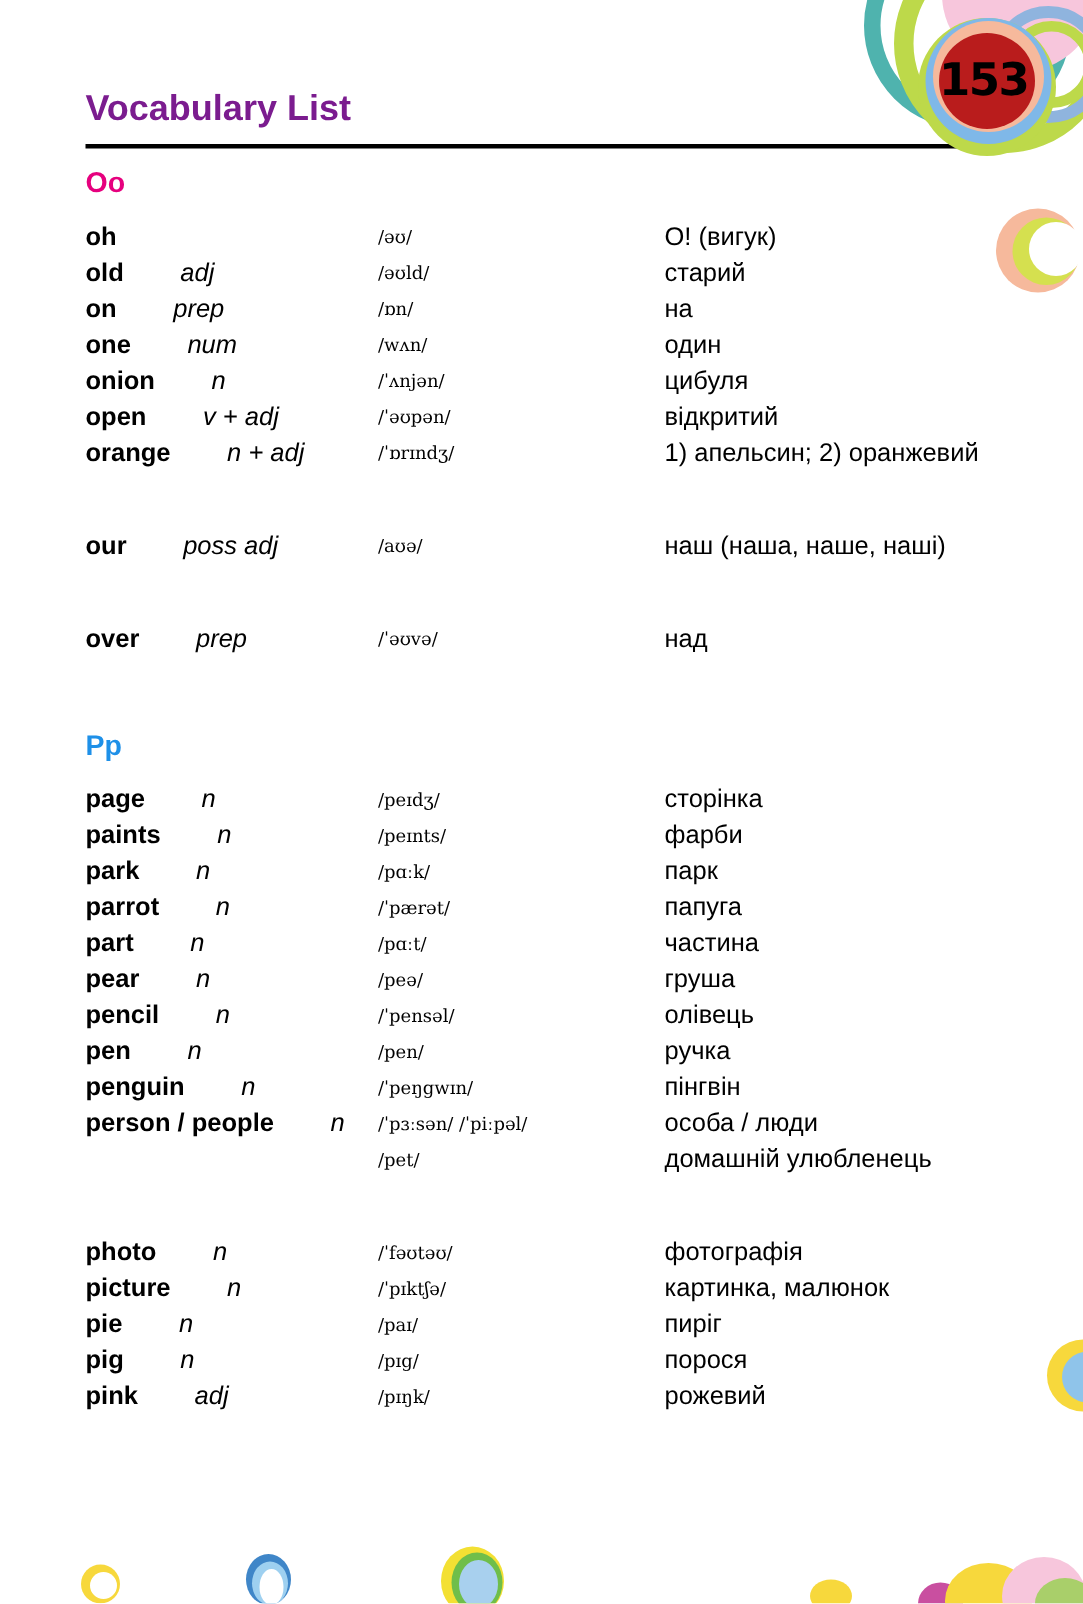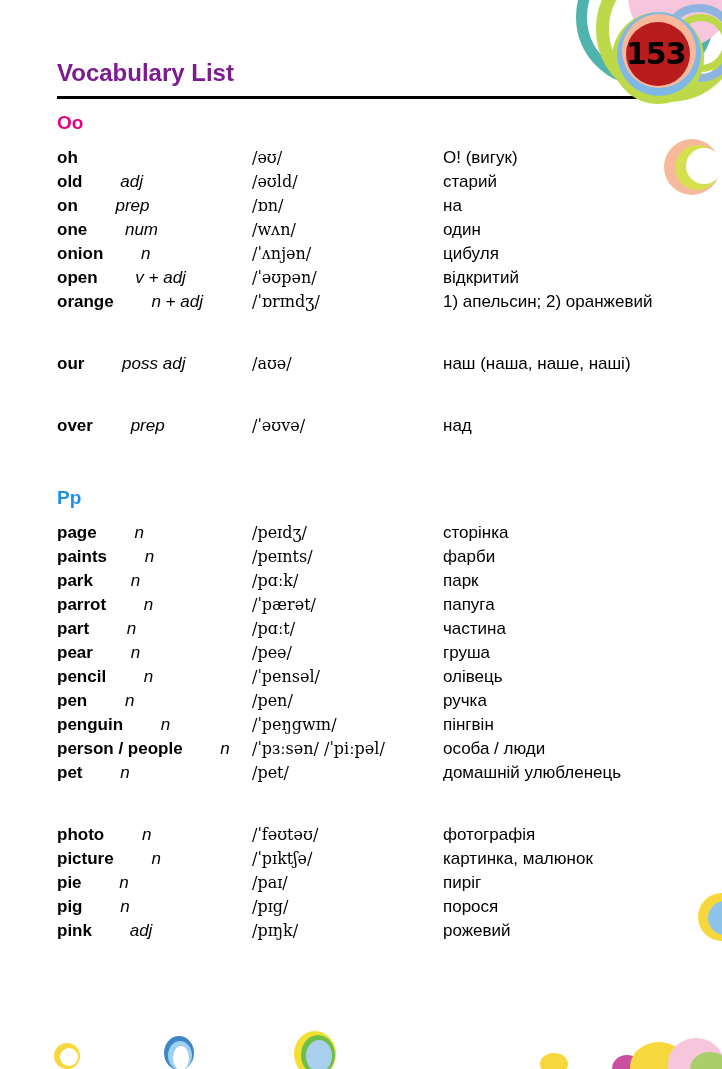--- a/index.html
+++ b/index.html
@@ -122,21 +122,21 @@
     font-weight: normal;
     font-style: italic;
     margin-left: 33px;
   }
   .col-phon {
     position: absolute;
     left: 195px;
     top: 0;
     width: 200px;
     font-family: "DejaVu Serif", serif;
-    font-size: 16px;
+    font-size: 12px;
     line-height: 24px;
     white-space: nowrap;
   }
   .col-trans {
     position: absolute;
     left: 386px;
     top: 0;
     width: 250px;
     font-size: 17px;
     line-height: 24px;
@@ -293,21 +293,20 @@
             <div class="col-word">penguin<span class="pos"> n</span></div>
             <div class="col-phon">/ˈpeŋgwɪn/</div>
             <div class="col-trans">пінгвін</div>
           </div>
           <div class="entry">
             <div class="col-word">person / people<span class="pos"> n</span></div>
             <div class="col-phon">/ˈpɜːsən/ /ˈpiːpəl/</div>
             <div class="col-trans">особа / люди</div>
           </div>
           <div class="entry tall2 gap-after">
-            <div class="col-word">pet<span class="pos"> n</span></div>
             <div class="col-phon">/pet/</div>
             <div class="col-trans">домашній улюбленець</div>
           </div>
           <div class="entry">
             <div class="col-word">photo<span class="pos"> n</span></div>
             <div class="col-phon">/ˈfəʊtəʊ/</div>
             <div class="col-trans">фотографія</div>
           </div>
           <div class="entry">
             <div class="col-word">picture<span class="pos"> n</span></div>

